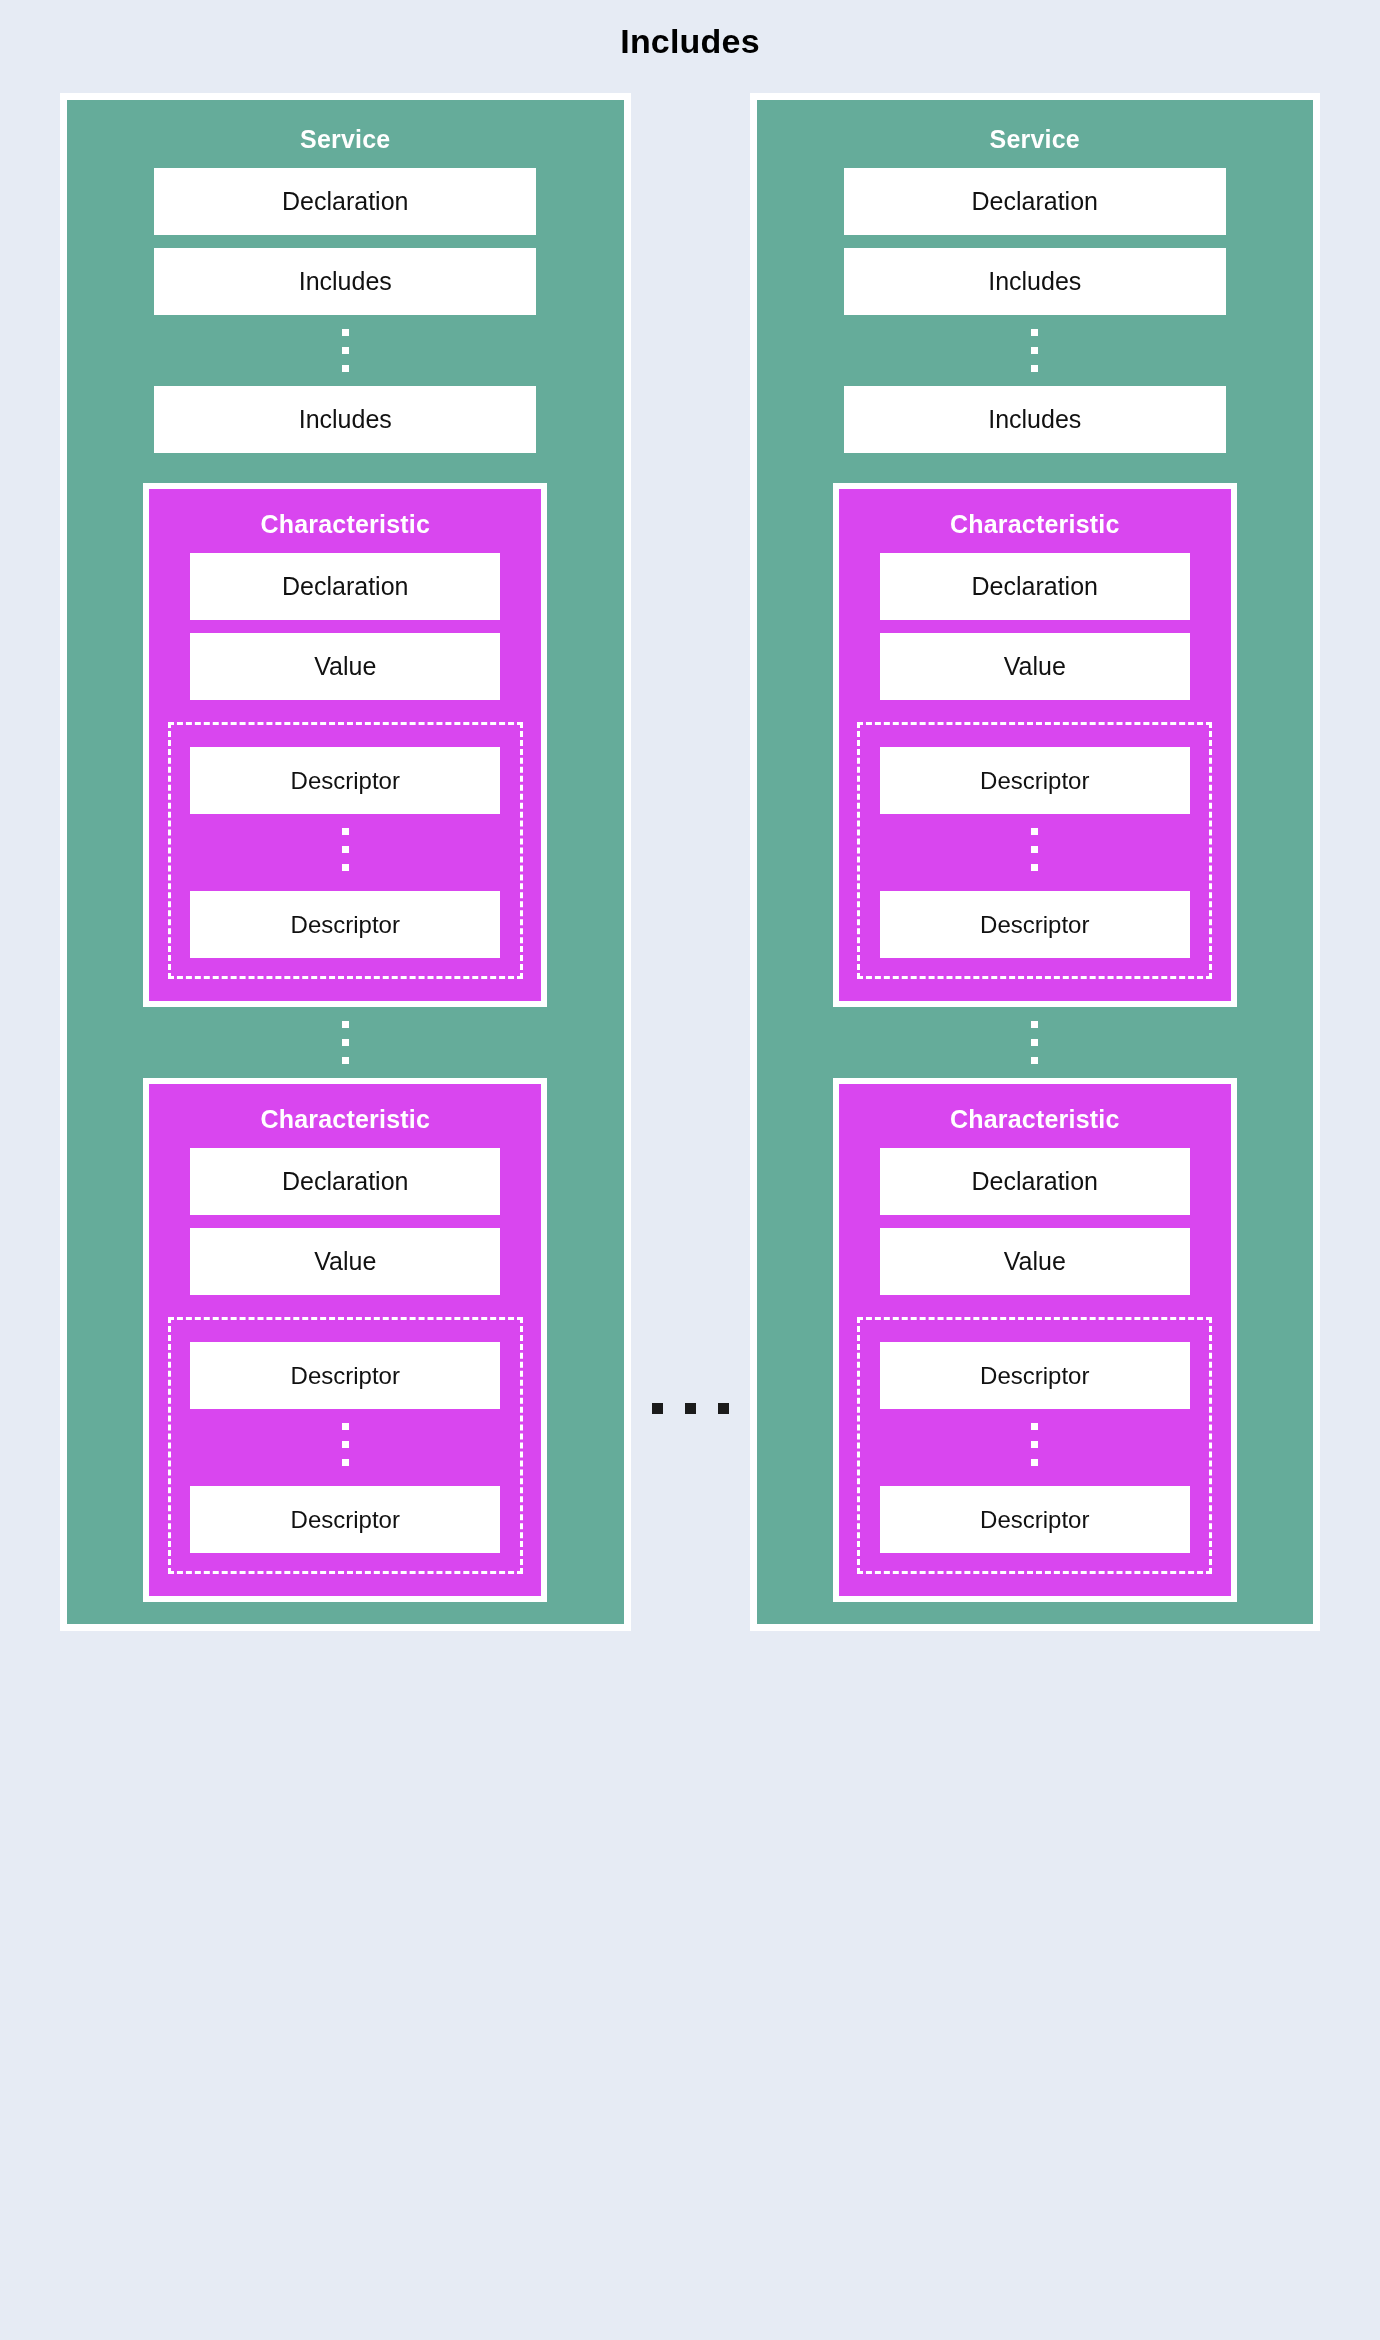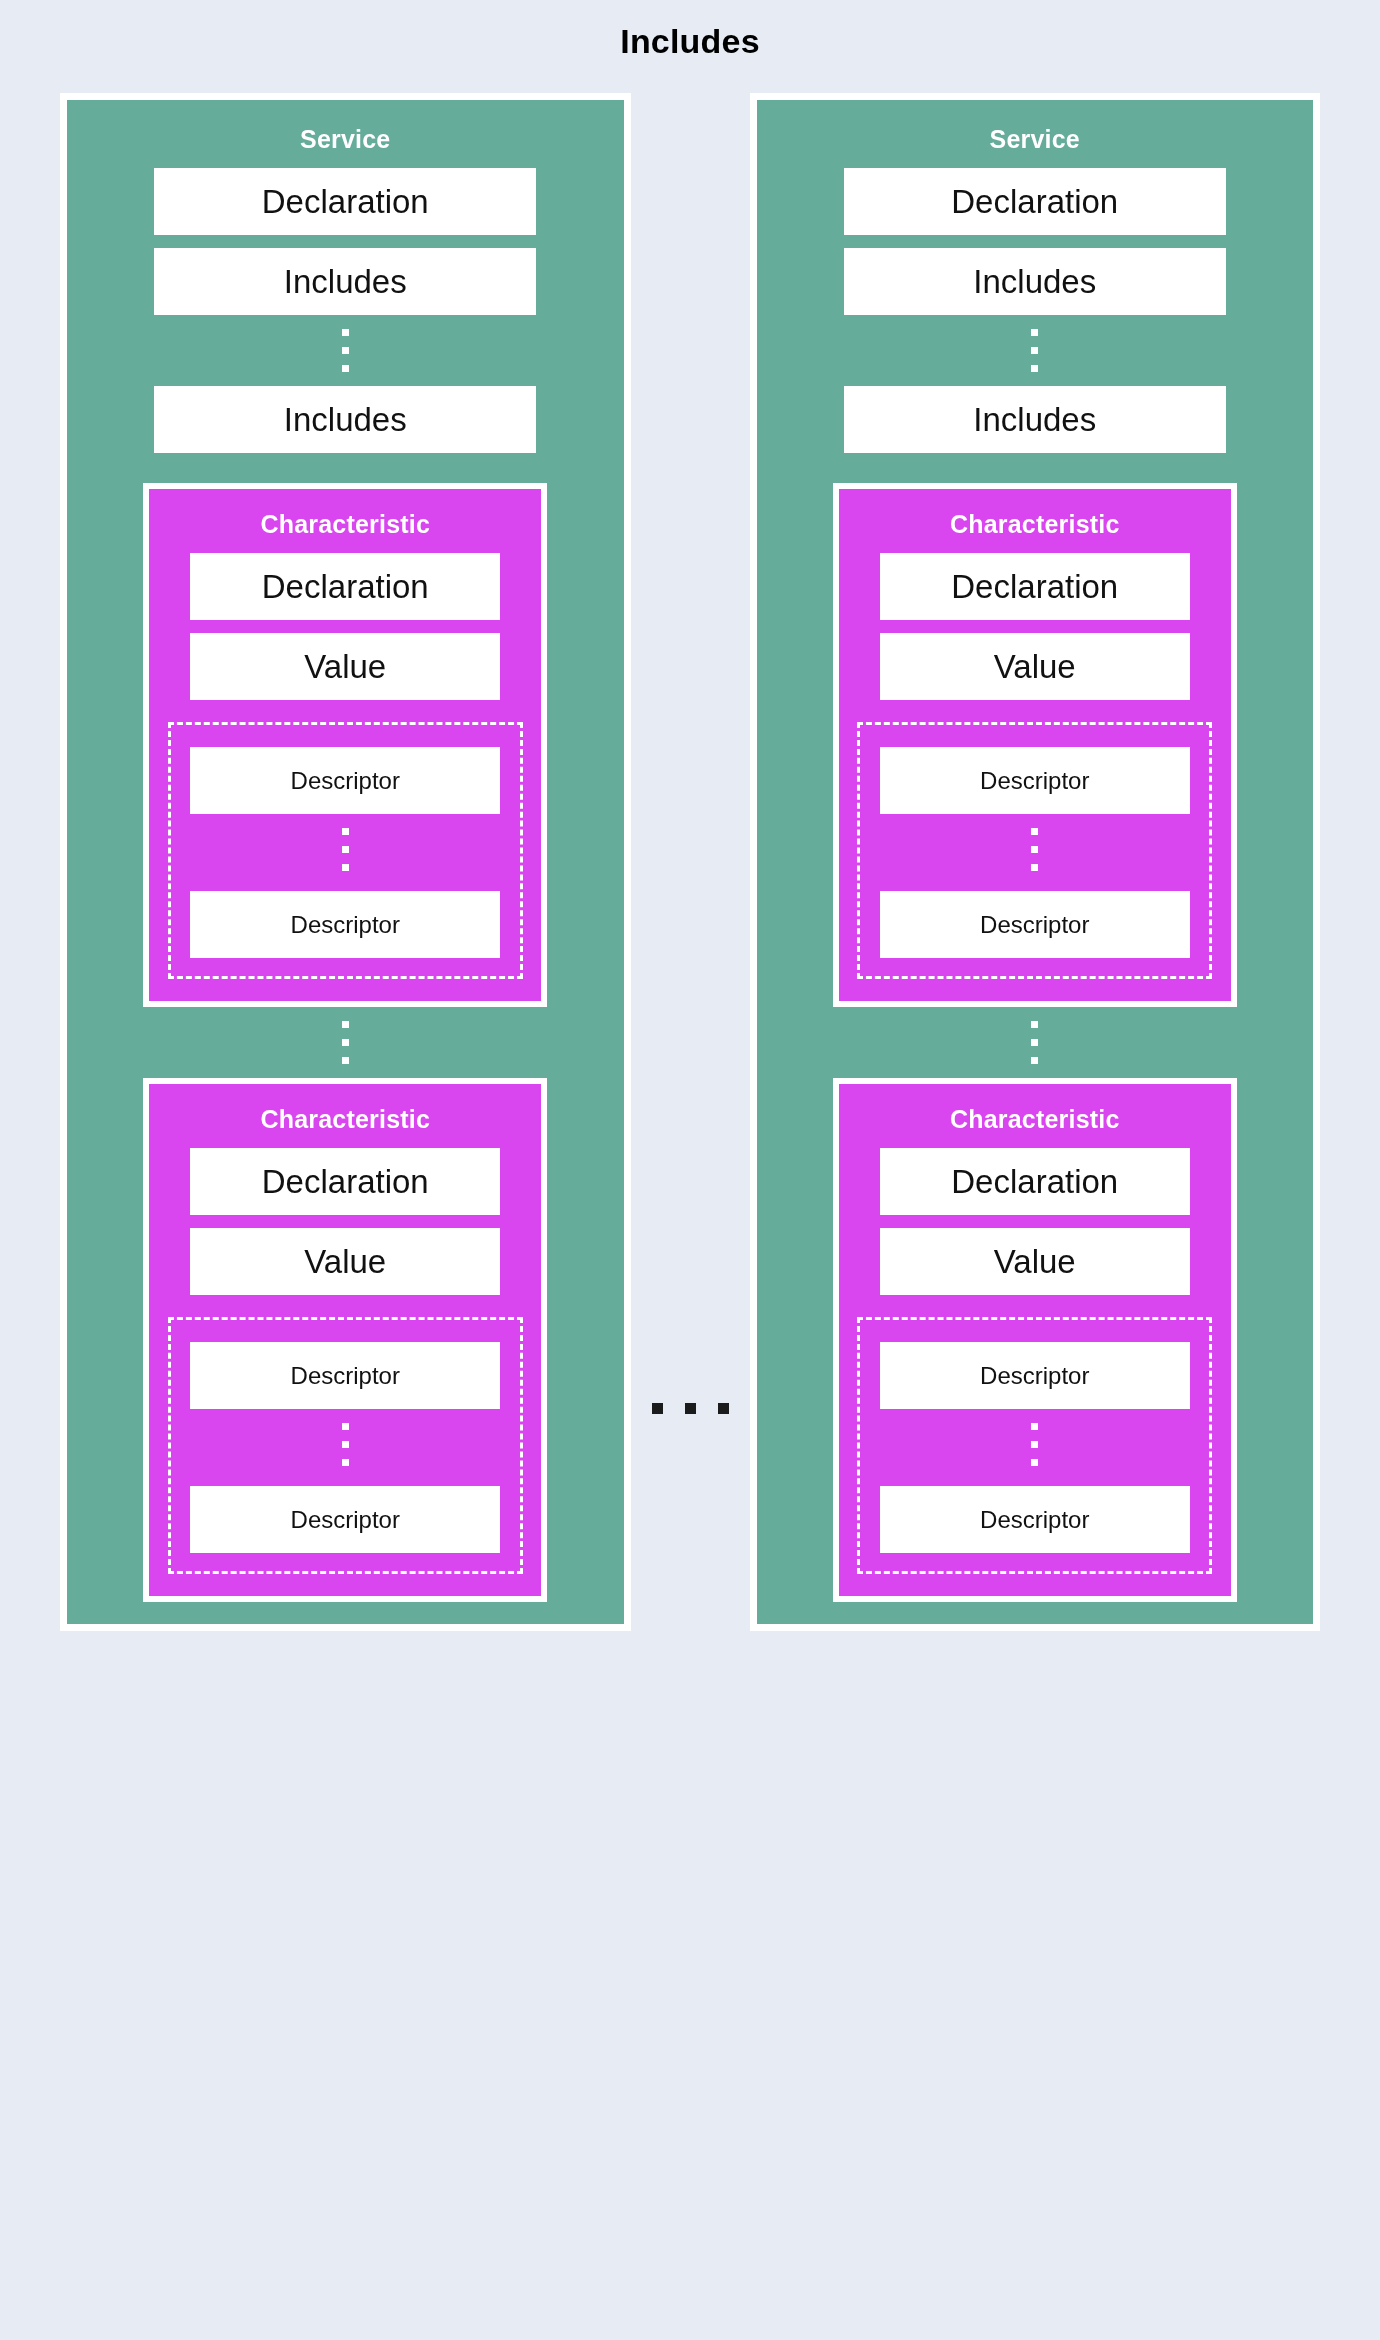--- a/index.html
+++ b/index.html
@@ -52,21 +52,21 @@
     font-size: 25px;
     padding: 9px 0 14px 0;
     letter-spacing: 0.2px;
   }
 
   
   .leaf {
     background: #ffffff;
     color: #111111;
     text-align: center;
-    font-size: 33px;
+    font-size: 25px;
     height: 67px;
     line-height: 67px;
     margin: 0 auto;
   }
 
   .service > .leaf { width: 382px; }
 
   .gap-12 { height: 13px; }
   .gap-22 { height: 22px; }
   .gap-30 { height: 30px; }

